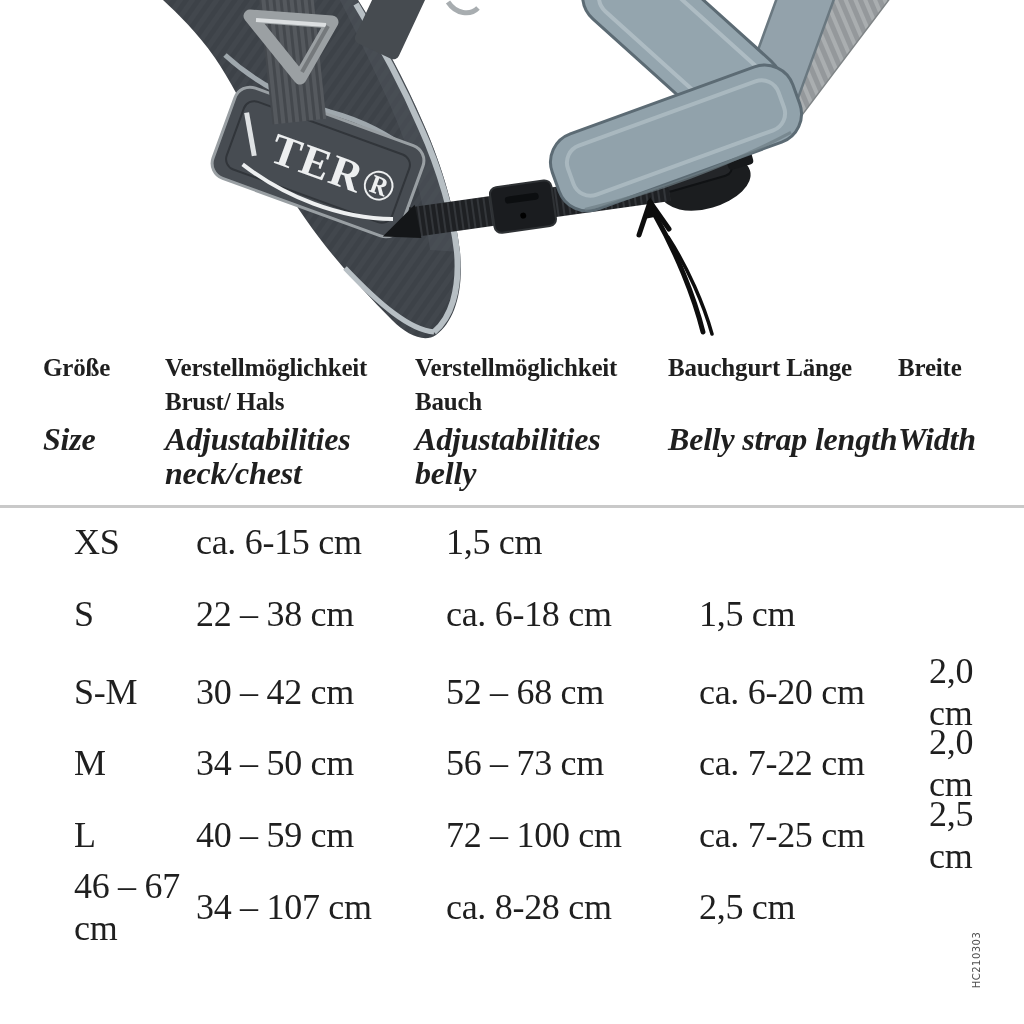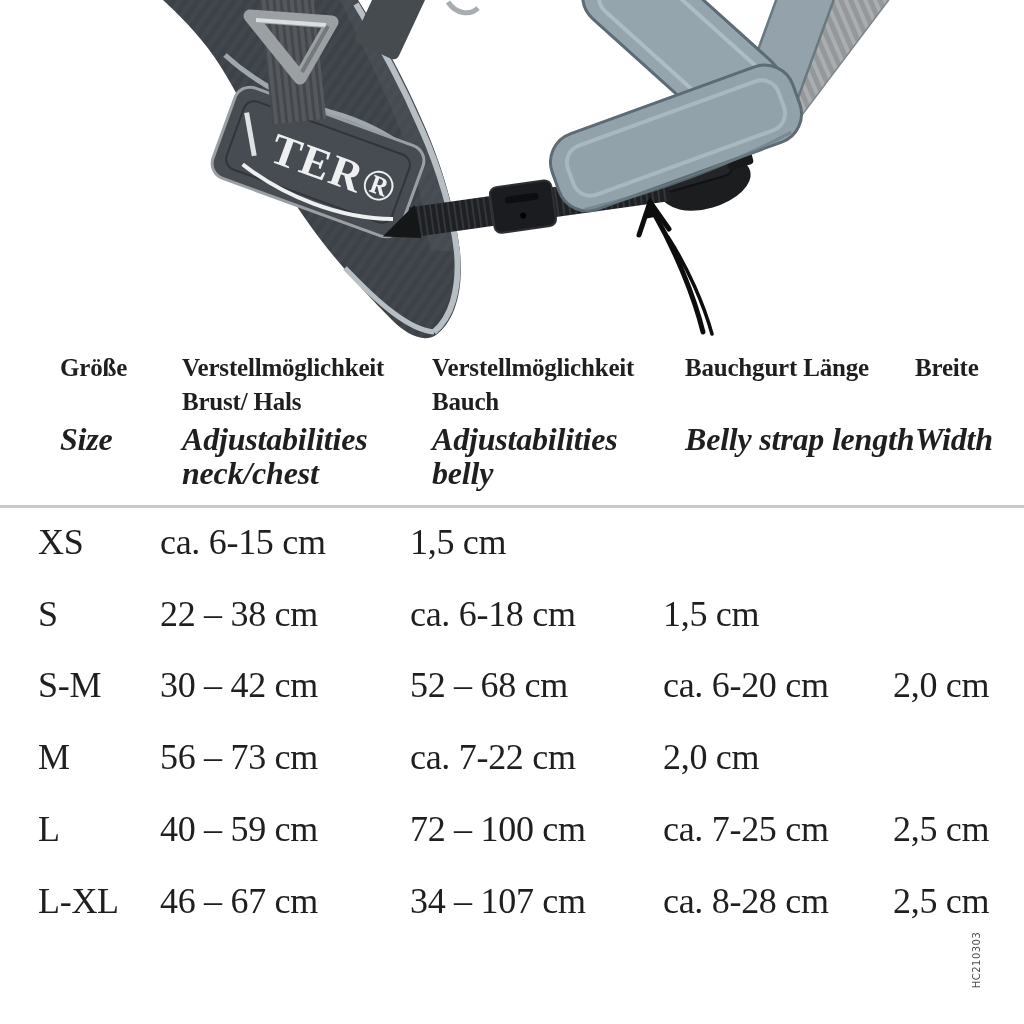--- a/index.html
+++ b/index.html
@@ -1,31 +1,31 @@
 <!DOCTYPE html>
 <html><head>
 <meta charset="utf-8">
 <style>
   html,body{margin:0;padding:0;background:#ffffff;}
   .page{position:relative;width:1024px;height:1024px;background:#fff;overflow:hidden;
         font-family:"Liberation Serif","DejaVu Serif",serif;color:#1f1f1f;}
   .photo{position:absolute;top:0;left:0;width:1024px;height:345px;}
   
   .hgrid{position:absolute;top:351px;left:0;right:16px;display:grid;
-         grid-template-columns:122px 250px 253px 230px 1fr;padding-left:60px;}
+         grid-template-columns:122px 250px 253px 230px 1fr;padding-left:43px;}
   .hcell{position:relative;height:145px;}
   .de{position:absolute;top:0;left:0;font-weight:700;font-size:25px;line-height:34px;
       white-space:pre-line;letter-spacing:-0.2px;}
   .en{position:absolute;top:71px;left:0;font-weight:700;font-style:italic;font-size:32px;
       line-height:34px;white-space:pre-line;letter-spacing:-0.2px;}
   .rule{position:absolute;top:505px;left:0;width:1024px;height:3px;background:#c9c9c9;}
   
   .rows{position:absolute;top:506px;left:0;right:0;}
   .trow{display:grid;grid-template-columns:122px 250px 253px 230px 1fr;padding-left:38px;
-        height:71.8px;align-items:center;}
+        height:71.8px;align-items:center;margin-left:36px;}
   .cell{font-size:36px;letter-spacing:-0.3px;}
   .code{position:absolute;left:942px;top:953px;width:72px;height:14px;
         transform:rotate(-90deg);font-family:"DejaVu Sans","Liberation Sans",sans-serif;
         font-size:10px;color:#4f4f4f;text-align:center;letter-spacing:0.5px;}
 </style>
 </head>
 <body>
 
 <div class="page">
 
@@ -170,33 +170,33 @@
     </div>
     <div class="trow">
       <div class="cell">S-M</div>
       <div class="cell">30 – 42 cm</div>
       <div class="cell">52 – 68 cm</div>
       <div class="cell">ca. 6-20 cm</div>
       <div class="cell">2,0 cm</div>
     </div>
     <div class="trow">
       <div class="cell">M</div>
+      <div class="cell">34 – 50 cm</div>
       <div class="cell">56 – 73 cm</div>
       <div class="cell">ca. 7-22 cm</div>
       <div class="cell">2,0 cm</div>
     </div>
     <div class="trow">
       <div class="cell">L</div>
       <div class="cell">40 – 59 cm</div>
       <div class="cell">72 – 100 cm</div>
       <div class="cell">ca. 7-25 cm</div>
       <div class="cell">2,5 cm</div>
     </div>
     <div class="trow">
-      <div class="cell">L-XL</div>
       <div class="cell">46 – 67 cm</div>
       <div class="cell">34 – 107 cm</div>
       <div class="cell">ca. 8-28 cm</div>
       <div class="cell">2,5 cm</div>
     </div>
   </div>
 
   <div class="code">HC210303</div>
 
 </div>

